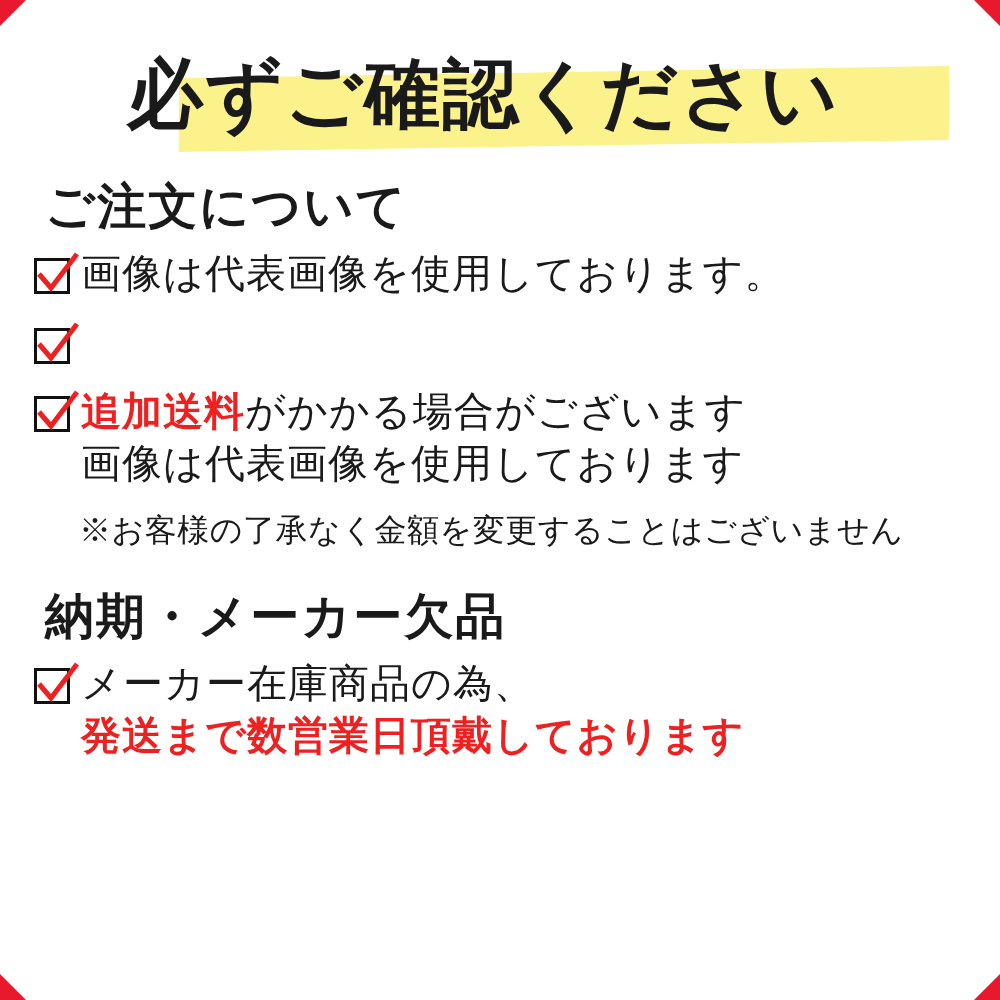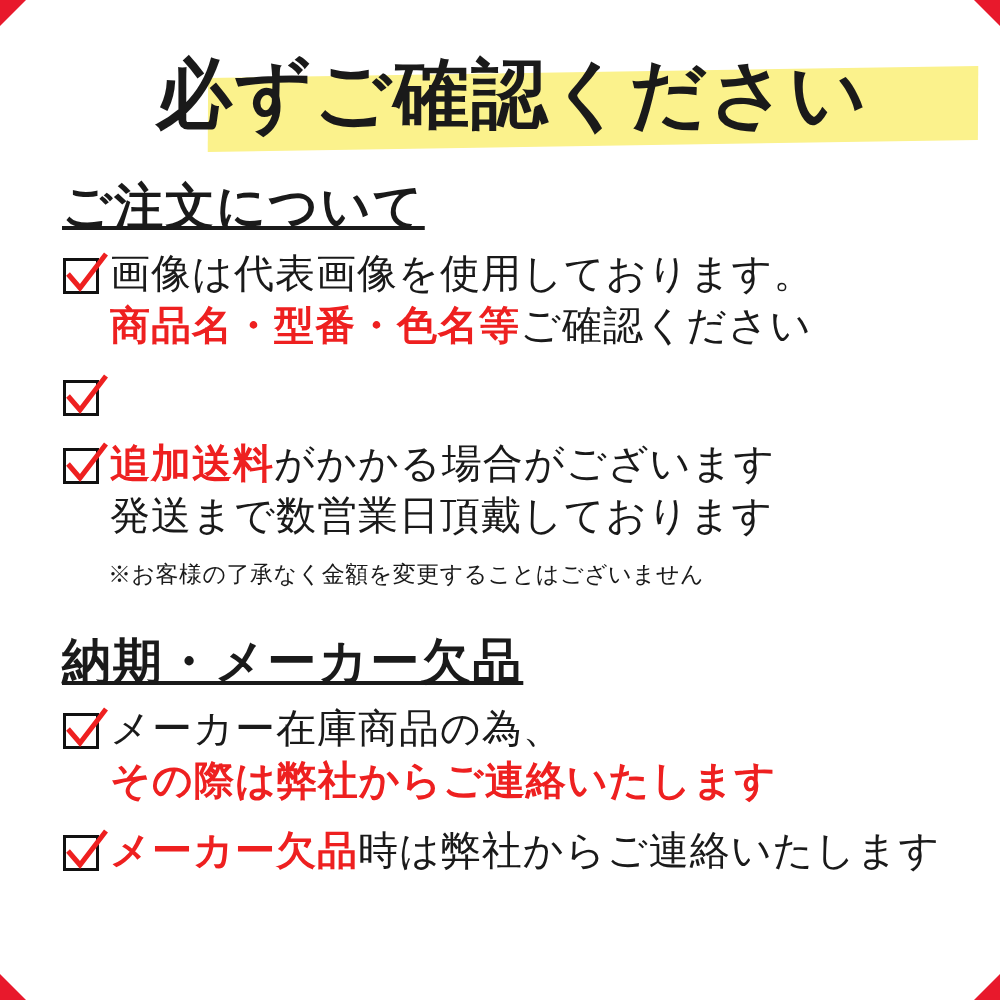--- a/index.html
+++ b/index.html
@@ -42,21 +42,21 @@
     border-width: 0 0 26px 26px;
     border-color: transparent transparent #e8192c transparent;
   }
 
   .page {
     position: absolute;
     left: 0; top: 0;
     width: 1000px;
     height: 1000px;
     box-sizing: border-box;
-    padding: 44px 40px 10px 56px;
+    padding: 44px 40px 10px 27px;
   }
 
   
   .headline-wrap {
     position: relative;
     height: 112px;
     margin-left: 100px;
   }
   .marker {
     position: absolute;
@@ -75,34 +75,33 @@
     color: #1a1a1a;
     line-height: 100px;
     white-space: nowrap;
   }
 
   .section-title {
     font-size: 49px;
     font-weight: bold;
     color: #1a1a1a;
     letter-spacing: 2px;
-    margin: 18px 0 8px 6px;
-    text-decoration: underline;
+    margin: 18px 0 8px 18px;
   }
   .section-title.second {
     margin-top: 34px;
   }
 
   .item {
     display: flex;
     align-items: flex-start;
     margin: 0 0 18px 4px;
   }
   .item.tight {
-    margin-bottom: 13px;
+    margin-bottom: 20px;
     justify-content: center;
   }
   .check {
     flex: 0 0 auto;
     width: 44px;
     height: 44px;
     margin-right: 6px;
     margin-top: 6px;
     position: relative;
   }
@@ -127,21 +126,21 @@
     line-height: 52px;
     letter-spacing: 1px;
     color: #1a1a1a;
     white-space: nowrap;
   }
   .red {
     color: #ee2020;
     font-weight: bold;
   }
   .note {
-    font-size: 23px;
+    font-size: 32px;
     line-height: 40px;
     letter-spacing: 0.5px;
     color: #1a1a1a;
     margin: 2px 0 0 52px;
     white-space: nowrap;
   }
 </style>
 </head>
 <body>
 
@@ -161,21 +160,20 @@
 
   <div class="item">
     <span class="check">
       <span class="box"></span>
       <svg width="50" height="50" viewBox="0 0 50 50">
           <path d="M8 24 L20 38 L46 4" fill="none" stroke="#ee2020" stroke-width="5"></path>
         </svg>
     </span>
     <span class="lines">
       <div class="line"><span>画像は代表画像を使用しております。</span></div>
-      <div class="line"><span class="red">商品名・型番・色名等</span><span>ご確認ください</span></div>
     </span>
   </div>
 
   <div class="item">
     <span class="check">
       <span class="box"></span>
       <svg width="50" height="50" viewBox="0 0 50 50">
           <path d="M8 24 L20 38 L46 4" fill="none" stroke="#ee2020" stroke-width="5"></path>
         </svg>
     </span>
@@ -185,45 +183,34 @@
 
   <div class="item tight">
     <span class="check">
       <span class="box"></span>
       <svg width="50" height="50" viewBox="0 0 50 50">
           <path d="M8 24 L20 38 L46 4" fill="none" stroke="#ee2020" stroke-width="5"></path>
         </svg>
     </span>
     <span class="lines">
       <div class="line"><span class="red">追加送料</span><span>がかかる場合がございます</span></div>
-      <div class="line"><span>発送まで数営業日頂戴しております</span></div>
+      <div class="line"><span>画像は代表画像を使用しております</span></div>
     </span>
   </div>
   <div class="note">※お客様の了承なく金額を変更することはございません</div>
 
   <div class="section-title second">納期・メーカー欠品</div>
 
   <div class="item">
     <span class="check">
       <span class="box"></span>
       <svg width="50" height="50" viewBox="0 0 50 50">
           <path d="M8 24 L20 38 L46 4" fill="none" stroke="#ee2020" stroke-width="5"></path>
         </svg>
     </span>
     <span class="lines">
       <div class="line"><span>メーカー在庫商品の為、</span></div>
-      <div class="line"><span class="red">その際は弊社からご連絡いたします</span></div>
-    </span>
-  </div>
-
-  <div class="item">
-    <span class="check">
-      <span class="box"></span>
-      <svg width="50" height="50" viewBox="0 0 50 50">
-          <path d="M8 24 L20 38 L46 4" fill="none" stroke="#ee2020" stroke-width="5"></path>
-        </svg>
-    </span>
-    <span class="lines">
-      <div class="line"><span class="red">メーカー欠品</span><span>時は弊社からご連絡いたします</span></div>
-    </span>
-  </div>
+      <div class="line"><span class="red">発送まで数営業日頂戴しております</span></div>
+    </span>
+  </div>
+
 
 </div>
 
 </body></html>

